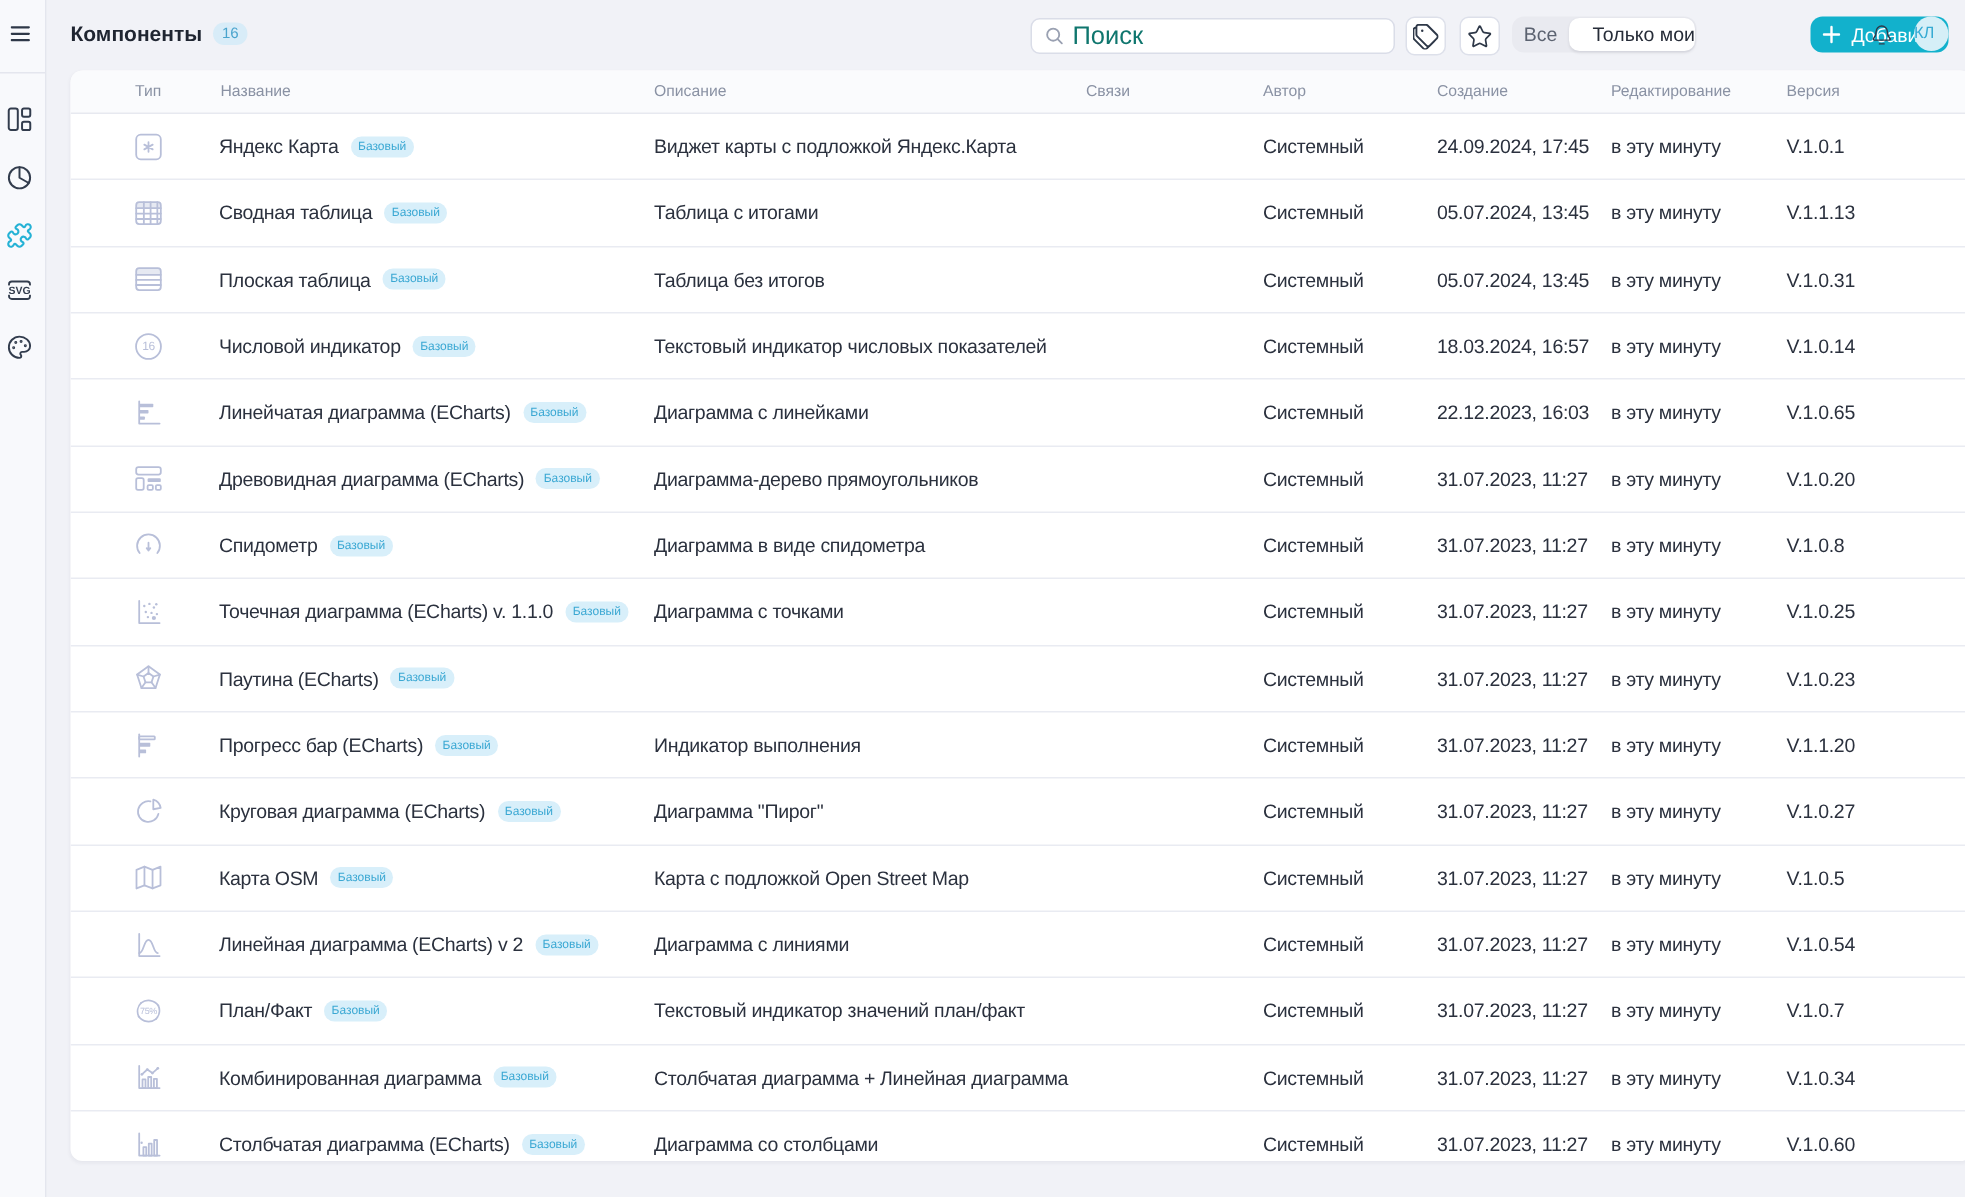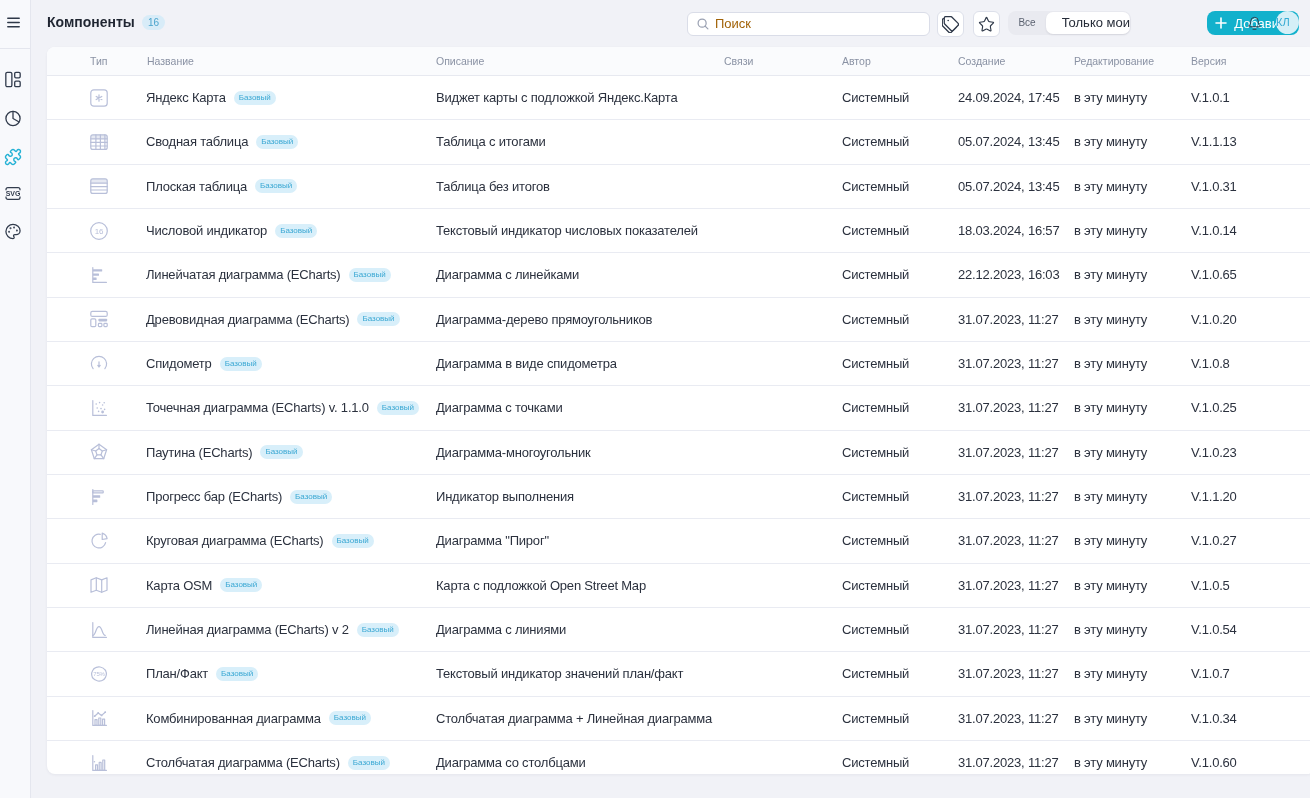--- a/index.html
+++ b/index.html
@@ -8,24 +8,24 @@
 
 .sb{position:absolute;left:0;top:0;bottom:0;width:31px;background:#f8f9fc;border-right:1px solid #e4e6ee}
 .sb .burger{position:absolute;left:7px;top:17px}
 .sb .div{position:absolute;left:0;right:0;top:48px;border-top:1px solid #e4e6ee}
 .sb .ico{position:absolute;left:13px;transform:translateX(-50%)}
 
 .title{position:absolute;left:47px;top:14px;font-size:14px;font-weight:700;color:#1f2531;letter-spacing:0}
 .cnt{position:absolute;left:142px;top:15px;width:23px;height:15px;border-radius:8px;background:#d8ecf8;color:#4aa4cd;font-size:10px;text-align:center;line-height:15px}
 .search{position:absolute;left:687px;top:12px;width:243px;height:24px;border:1px solid #dadde8;border-radius:6px;background:#fff}
 .search svg{position:absolute;left:8px;top:4px}
-.search .ph{position:absolute;left:27px;top:0;line-height:22px;font-size:13px;color:#a16207}
+.search .ph{position:absolute;left:27px;top:0;line-height:22px;font-size:17px;color:#0f766e}
 .sqbtn{position:absolute;top:11px;width:27px;height:26px;border:1px solid #dde0ea;border-radius:6px;background:#fff;display:flex;align-items:center;justify-content:center}
 .seg{position:absolute;left:1008px;top:11px;width:123px;height:24px;border-radius:8px;background:#e9eaf0}
-.seg .all{position:absolute;left:0;width:38px;text-align:center;line-height:24px;font-size:10px;color:#5b6270}
+.seg .all{position:absolute;left:0;width:38px;text-align:center;line-height:24px;font-size:13px;color:#5b6270}
 .seg .pill{position:absolute;left:38px;top:1px;width:84px;height:22px;background:#fff;border-radius:7px;box-shadow:0 1px 2px rgba(25,30,50,.10);text-align:right;line-height:22px;font-size:13px;color:#262c38}
 .addbtn{position:absolute;left:1207px;top:11px;width:92px;height:24px;border-radius:8px;background:#12b1cc;color:#fff;display:flex;align-items:center;justify-content:center;gap:6px;font-size:13px;font-weight:500}
 .bell{position:absolute;left:1247px;top:15px}
 .ava{position:absolute;left:1276px;top:11px;width:23px;height:23px;border-radius:50%;background:#d5eff7;color:#35abd3;font-size:11px;font-weight:400;text-align:left;line-height:23px}
 
 .card{position:absolute;left:47px;top:47px;width:1268px;height:727px;background:#fff;border-radius:8px;overflow:hidden;box-shadow:0 1px 3px rgba(30,35,60,.06)}
 .thead{position:relative;height:29px;background:#fafbfd;border-bottom:1px solid #e7e9f0}
 .thead span{position:absolute;top:0;line-height:29px;font-size:10.5px;color:#8a92a4}
 .h-type{left:43px}.h-name{left:100px}.h-desc{left:389px}.h-link{left:677px}.h-auth{left:795px}.h-date{left:911px}.h-edit{left:1027px}.h-ver{left:1144px}
 .tr{position:relative;height:44.33px;border-bottom:1px solid #e9ebf2}
@@ -271,21 +271,20 @@
         <svg class="ti" viewBox="0 0 22 22" fill="none" stroke="#b8bfd9" stroke-width="1.2" stroke-linecap="round" stroke-linejoin="round">
           <polygon points="11,3.2 18.6,8.7 15.7,17.7 6.3,17.7 3.4,8.7"></polygon>
           <polygon points="11,7.6 14.3,10 13,13.9 9,13.9 7.7,10"></polygon>
           <path d="M11 3.2v4.4M18.6 8.7l-4.3 1.3M15.7 17.7l-2.7-3.8M6.3 17.7l2.7-3.8M3.4 8.7l4.3 1.3"></path>
         </svg>
       </div>
       <div class="c-name">
         <span class="nm">Паутина (ECharts)</span>
         <span class="bdg">Базовый</span>
       </div>
-      <div class="c-desc">Диаграмма-многоугольник</div>
       <div class="c-auth">Системный</div>
       <div class="c-date">31.07.2023, 11:27</div>
       <div class="c-edit">в эту минуту</div>
       <div class="c-ver">V.1.0.23</div>
     </div>
 <div class="tr">
       <div class="c-icon">
         <svg class="ti" viewBox="0 0 22 22" fill="none" stroke="#b8bfd9" stroke-width="1.2" stroke-linecap="round" stroke-linejoin="round">
           <path d="M4.8 3.6v14.8"></path>
           <rect x="4.8" y="4.9" width="10.4" height="2" rx="0.4"></rect>

